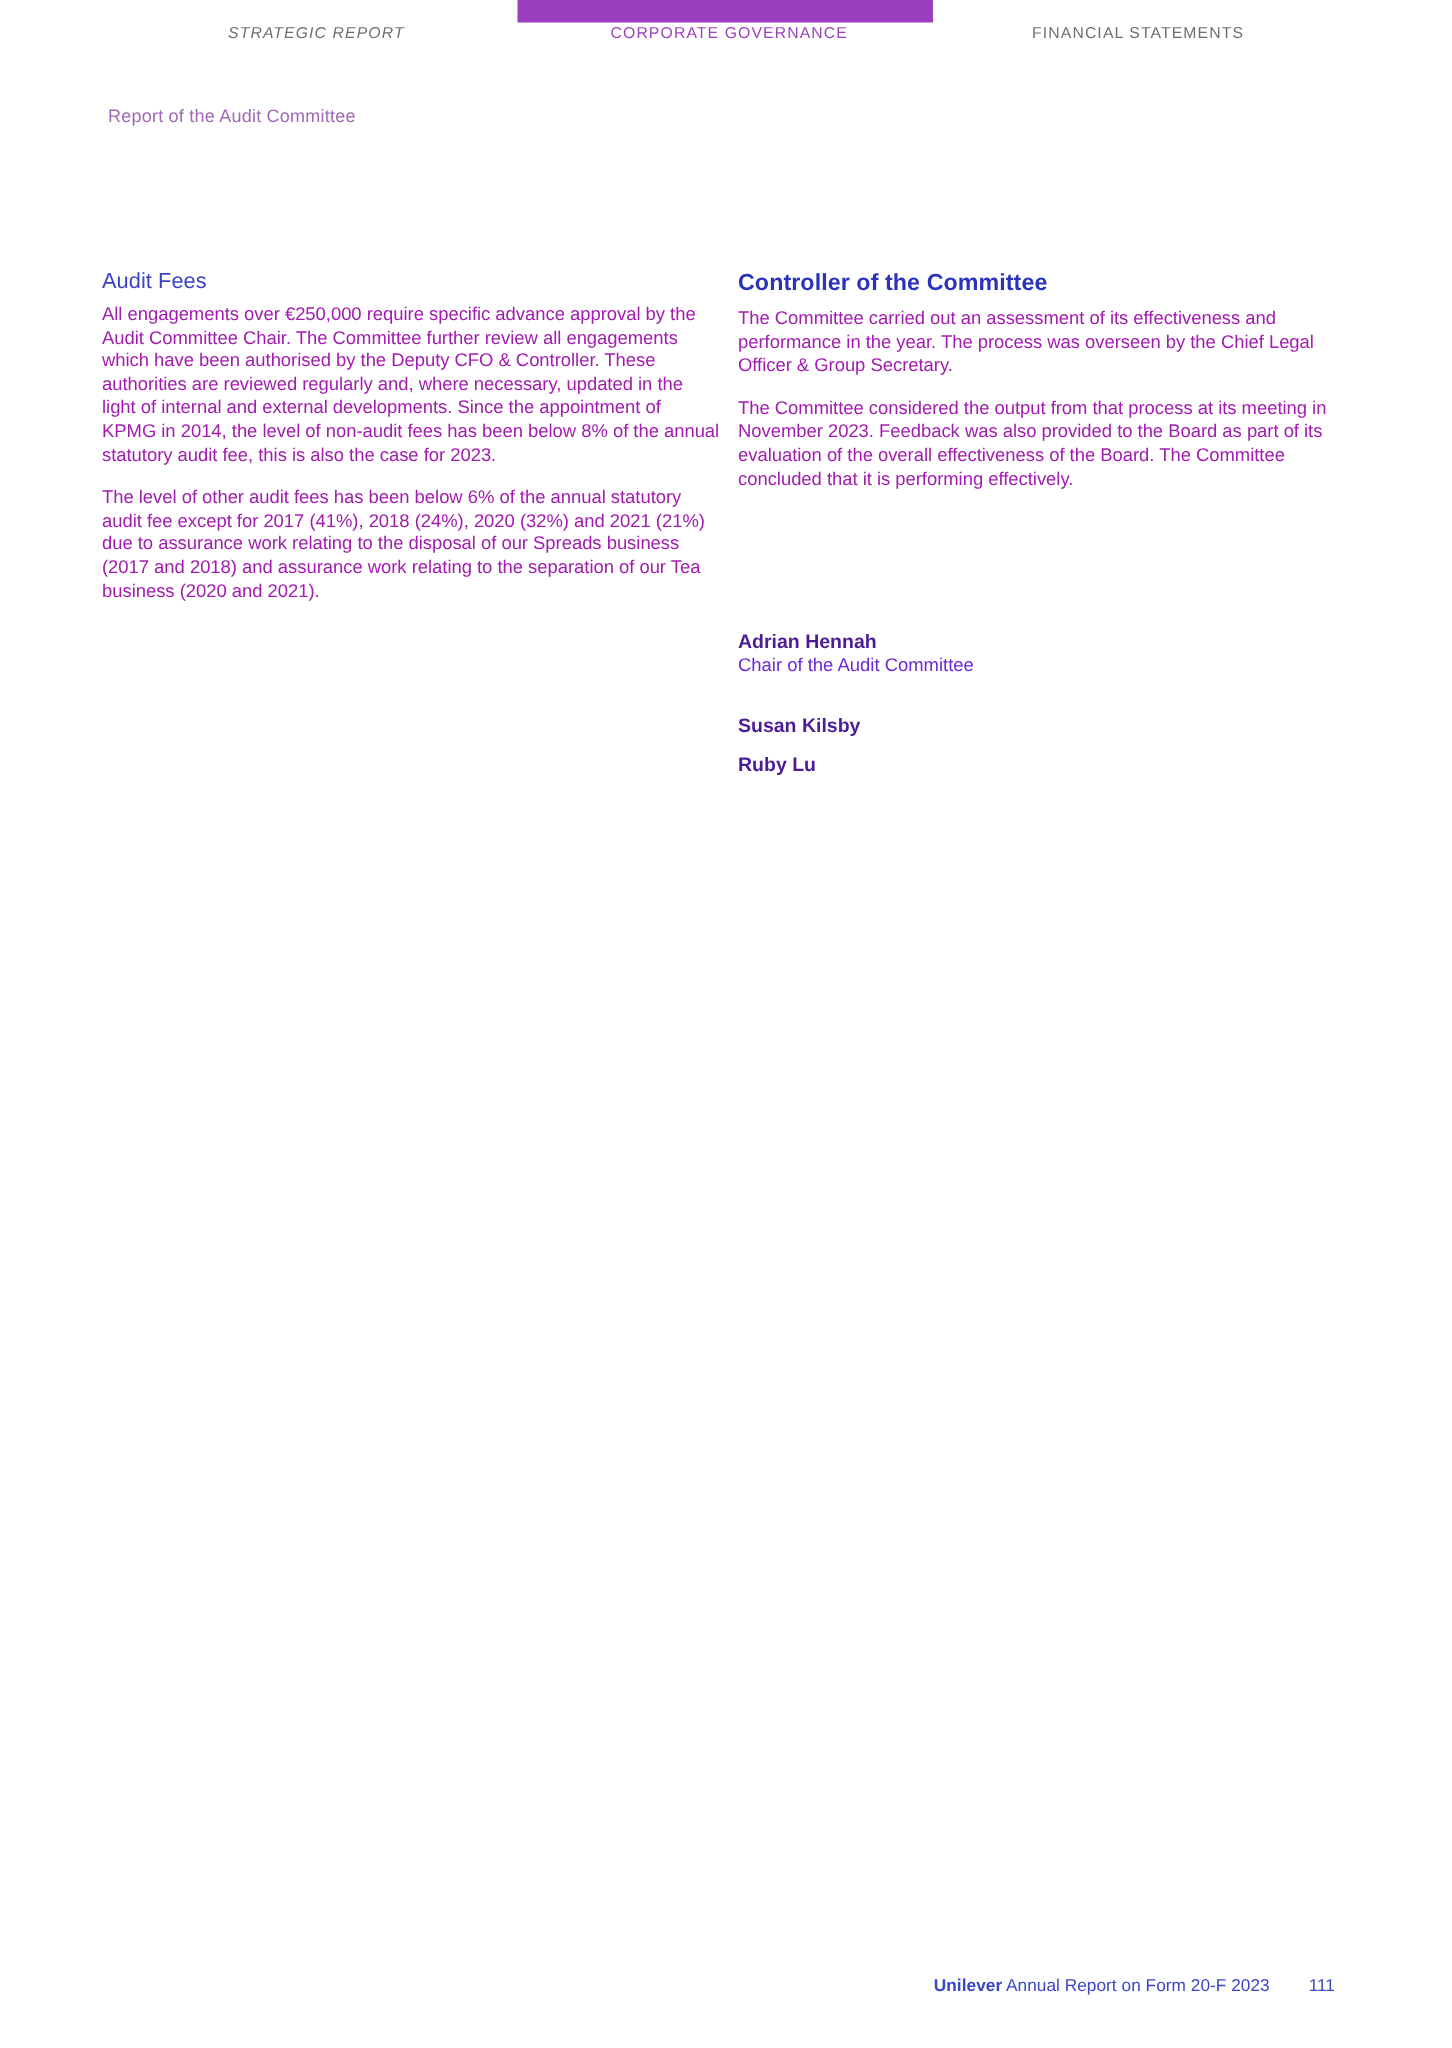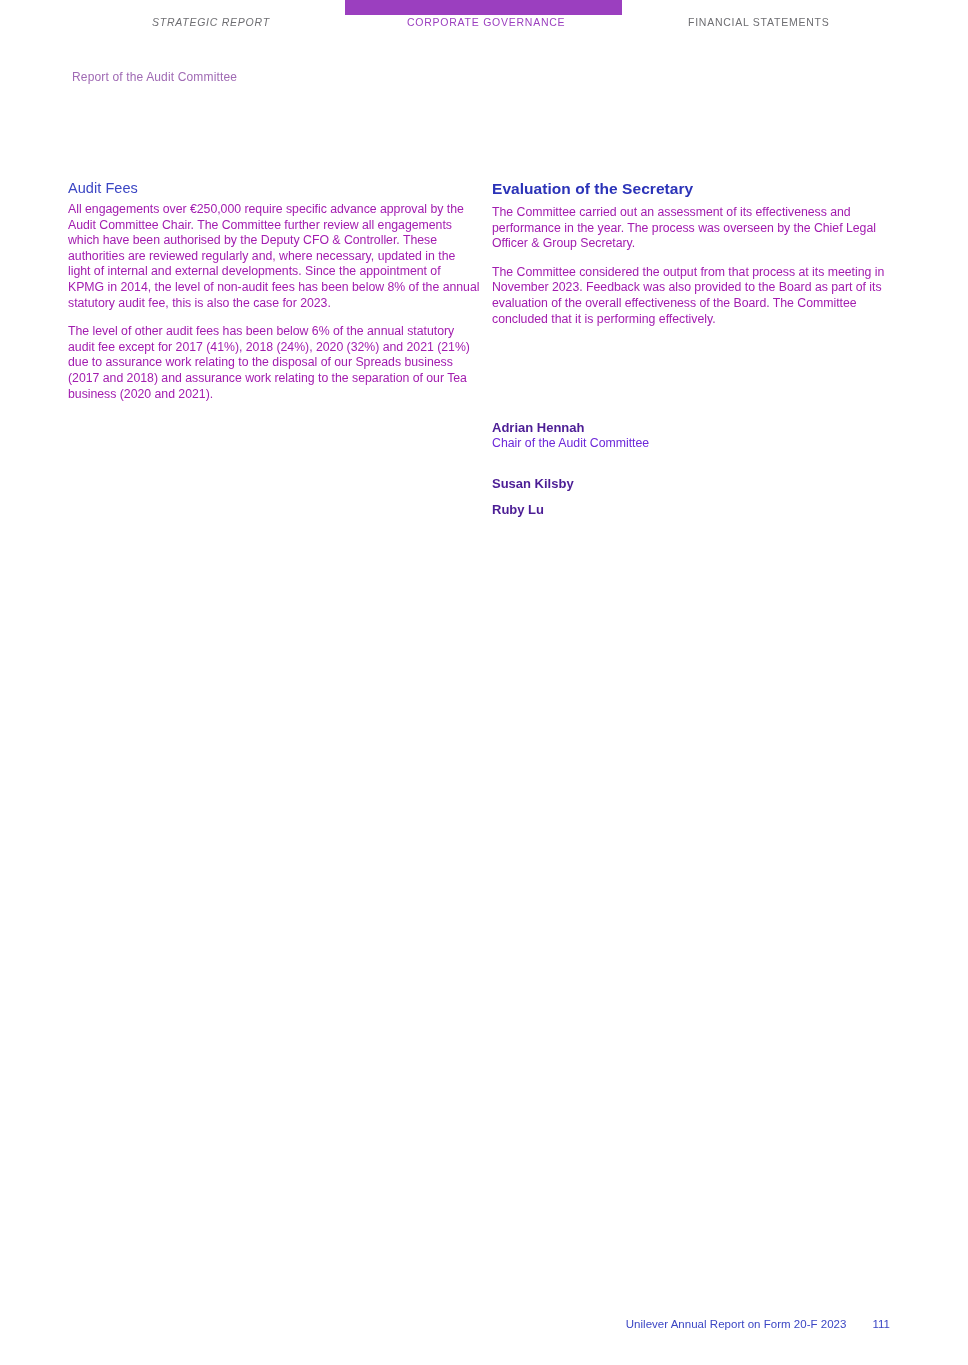--- a/index.html
+++ b/index.html
@@ -123,21 +123,21 @@
   }
   .footer-inner {
     position: absolute;
     right: 78px;
     top: 0;
     font-size: 11.5px;
     color: #3b46c4;
     white-space: nowrap;
     letter-spacing: 0.02px;
   }
-  .footer-brand { font-weight: 400; }
+  .footer-brand { font-weight: 700; }
   .footer-page {
     display: inline-block;
     margin-left: 26px;
     font-weight: 400;
   }
 </style>
 </head>
 <body>
 
 <div class="topnav">
@@ -149,21 +149,21 @@
 
 <div class="page-title">Report of the Audit Committee</div>
 
 <div class="col col-left">
   <h2 class="h-sub">Audit Fees</h2>
   <p class="body">All engagements over €250,000 require specific advance approval by the Audit Committee Chair. The Committee further review all engagements which have been authorised by the Deputy CFO &amp; Controller. These authorities are reviewed regularly and, where necessary, updated in the light of internal and external developments. Since the appointment of KPMG in 2014, the level of non-audit fees has been below 8% of the annual statutory audit fee, this is also the case for 2023.</p>
   <p class="body">The level of other audit fees has been below 6% of the annual statutory audit fee except for 2017 (41%), 2018 (24%), 2020 (32%) and 2021 (21%) due to assurance work relating to the disposal of our Spreads business (2017 and 2018) and assurance work relating to the separation of our Tea business (2020 and 2021).</p>
 </div>
 
 <div class="col col-right">
-  <h2 class="h-sub-bold">Evaluation of the Secretary</h2>
+  <h2 class="h-sub-bold">Controller of the Committee</h2>
   <p class="body">The Committee carried out an assessment of its effectiveness and performance in the year. The process was overseen by the Chief Legal Officer &amp; Group Secretary.</p>
   <p class="body">The Committee considered the output from that process at its meeting in November 2023. Feedback was also provided to the Board as part of its evaluation of the overall effectiveness of the Board. The Committee concluded that it is performing effectively.</p>
 </div>
 
 <div class="sig-block">
   <p class="sig-name">Adrian Hennah</p>
   <p class="sig-role">Chair of the Audit Committee</p>
   <div class="sig-gap-lg"></div>
   <p class="sig-name">Susan Kilsby</p>
   <div class="sig-gap-sm"></div>

